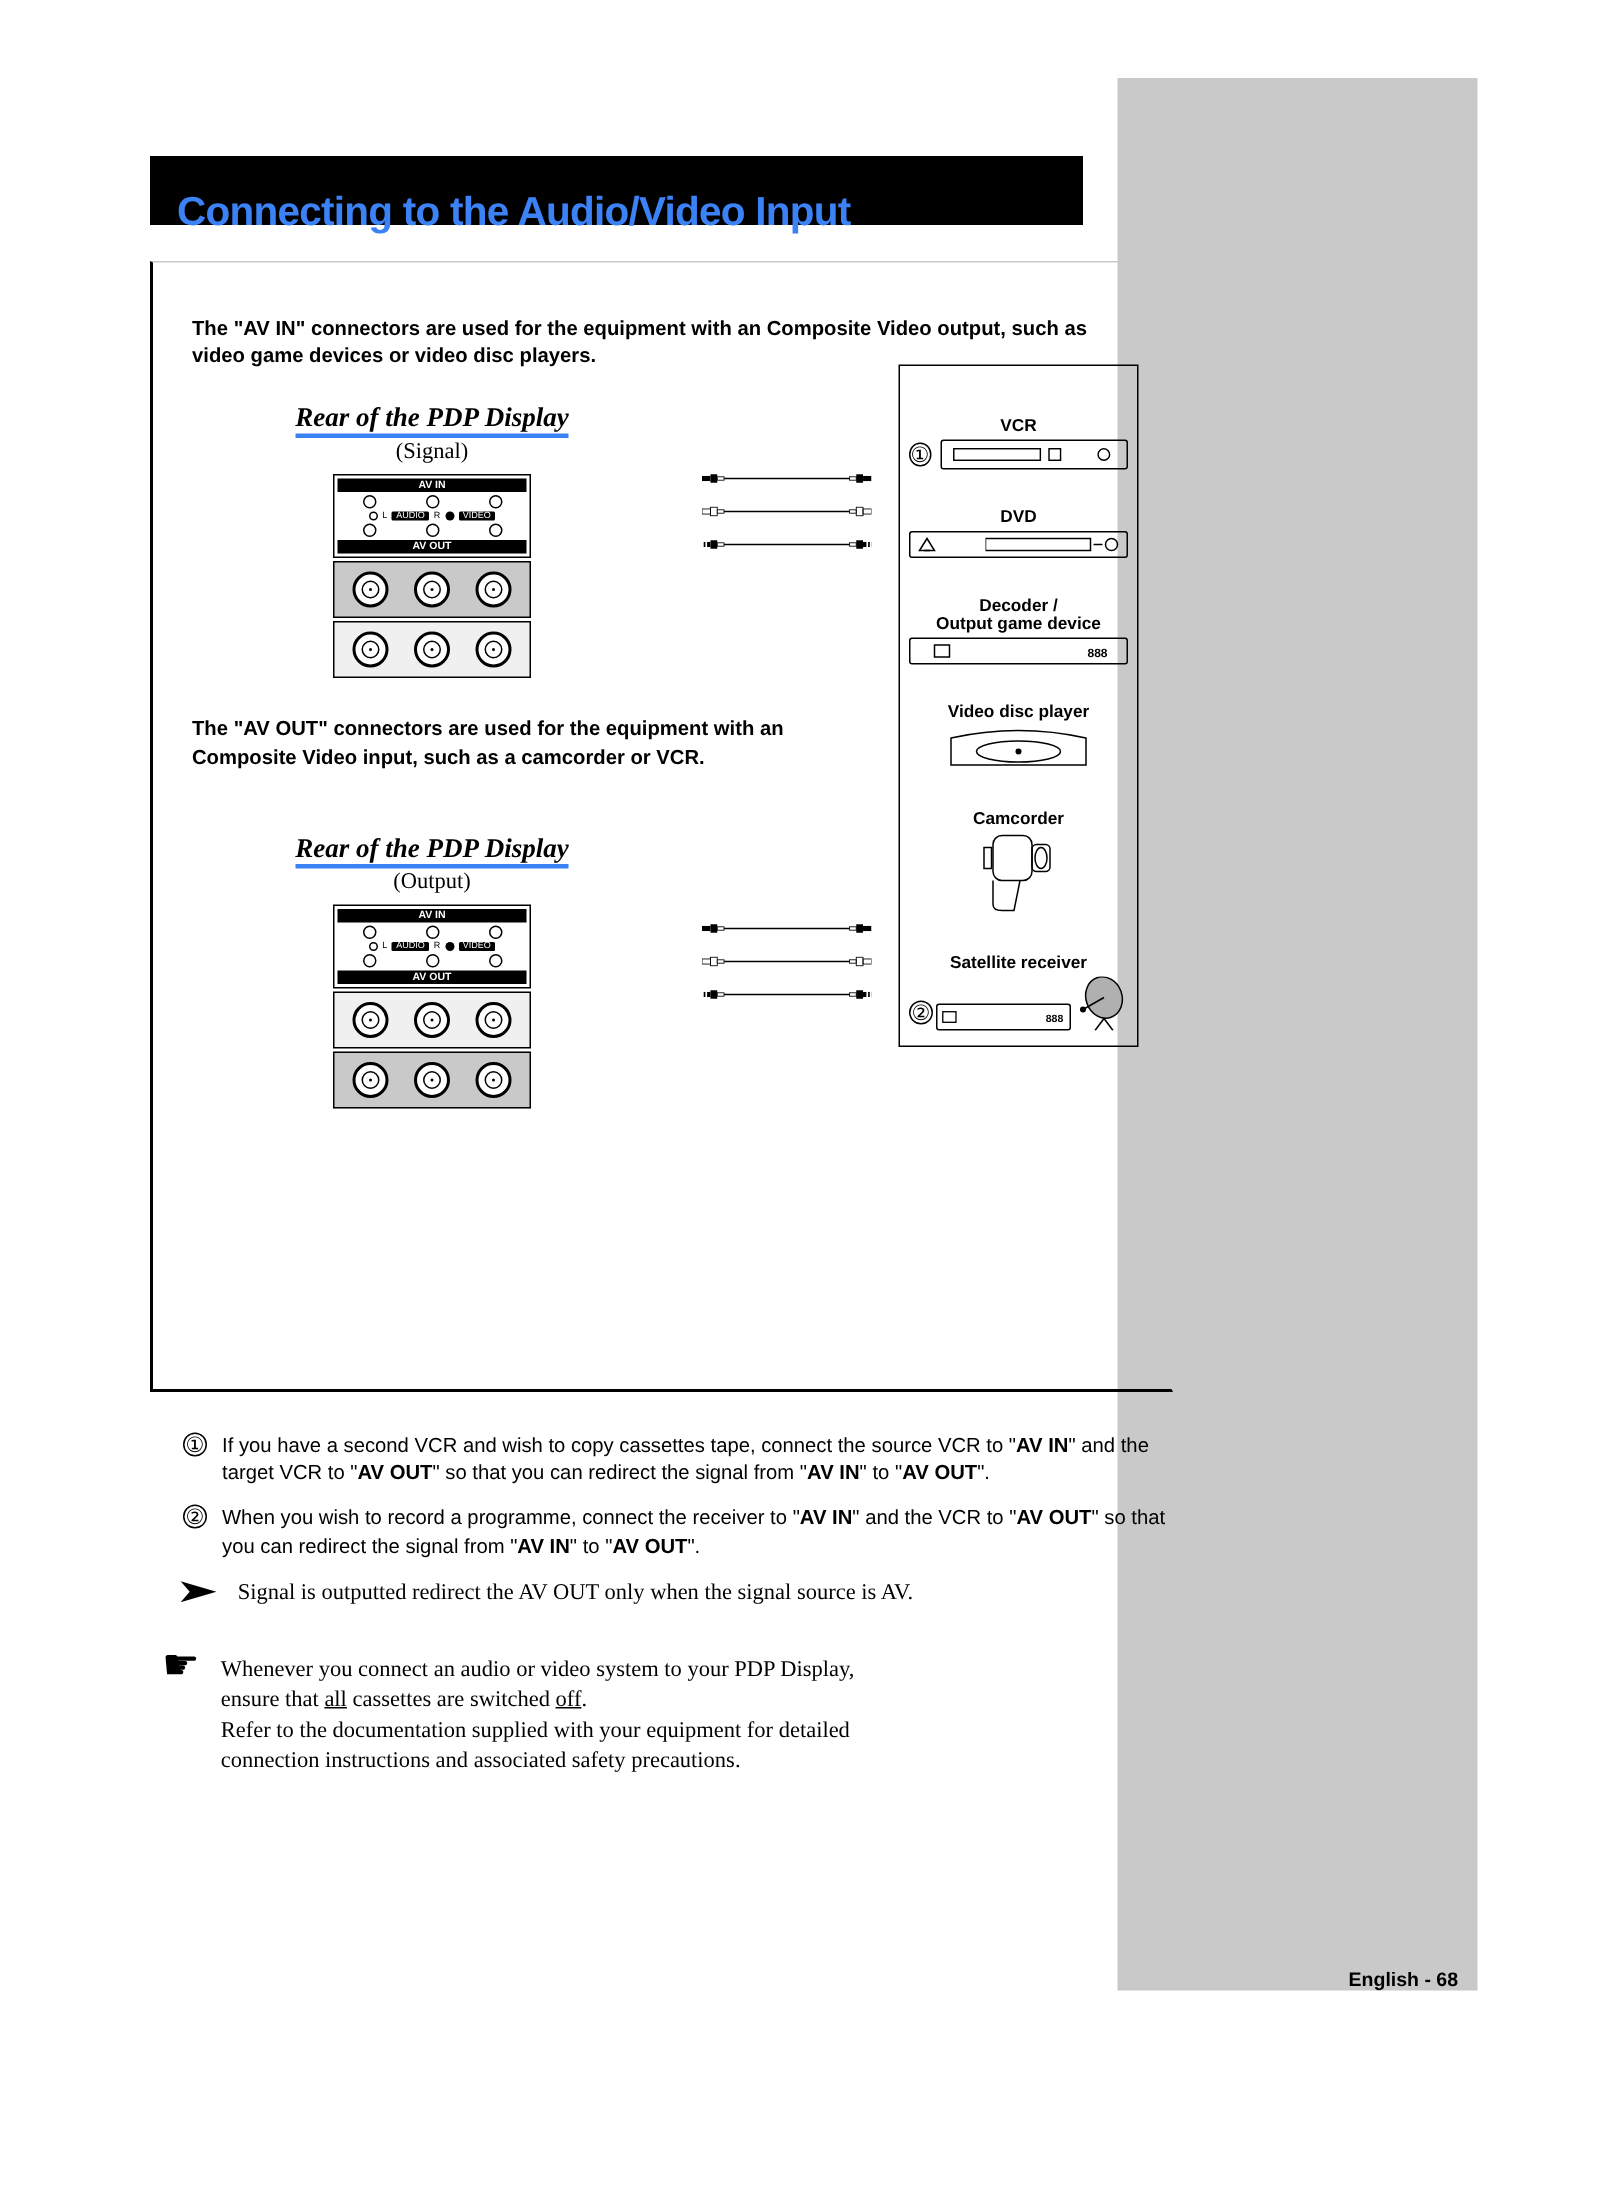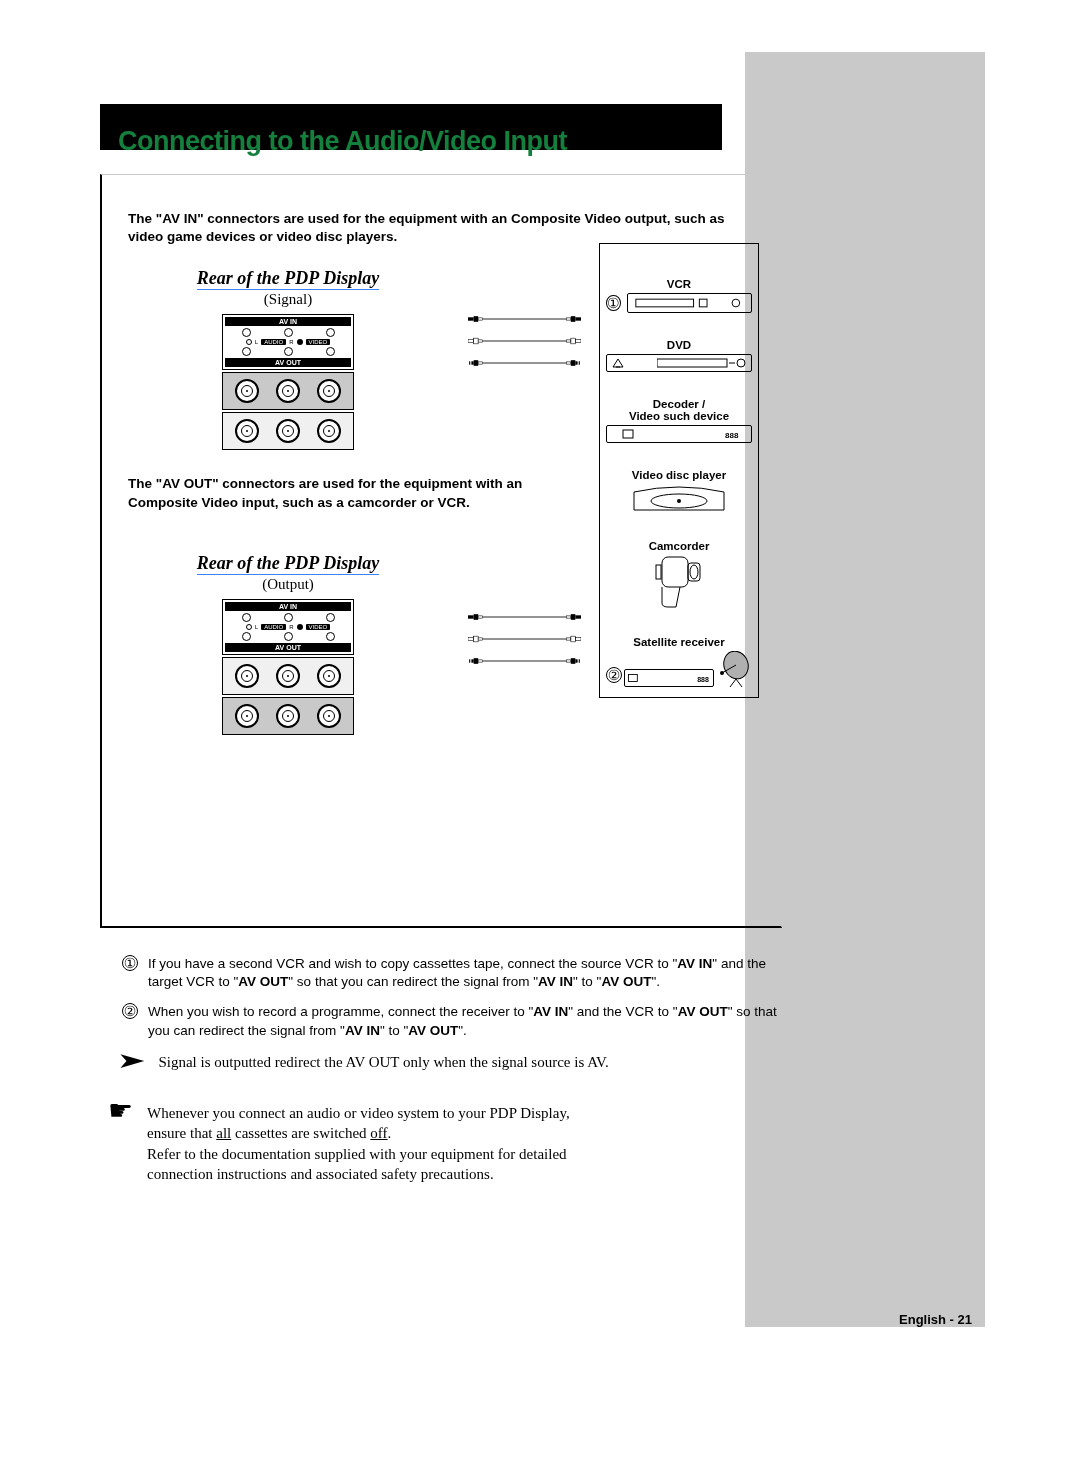--- a/index.html
+++ b/index.html
@@ -1,24 +1,24 @@
 <!DOCTYPE html>
 <html><head>
 <meta charset="utf-8">
 <style>
   * { box-sizing: border-box; margin: 0; padding: 0; }
   body { background: #fff; font-family: Arial, Helvetica, sans-serif; color: #000; width: 1080px; margin: 0 auto; }
   .page { position: relative; width: 1080px; height: 1473px; }
   .gray-bar { position: absolute; top: 52px; right: 95px; width: 240px; height: 1275px; background: #c9c9c9; }
   .title-box { position: absolute; top: 104px; left: 100px; width: 622px; height: 46px; border: 2px solid #000; background: #000; display:flex; align-items:center; }
-  .title-box h1 { color:#15803d; font-family: Arial, sans-serif; font-weight: 900; font-size: 27px; padding-left: 16px; letter-spacing: -0.5px; margin-top: 28px; }
+  .title-box h1 { color:#3b82f6; font-family: Arial, sans-serif; font-weight: 900; font-size: 27px; padding-left: 16px; letter-spacing: -0.5px; margin-top: 28px; }
   .content-box { position: absolute; top: 174px; left: 100px; width: 682px; height: 754px; border-left: 2px solid #000; border-bottom: 2px solid #000; border-right: 1px solid #c9c9c9; border-top: 1px solid #c9c9c9; padding: 35px 20px 20px 26px; }
   .intro { font-size: 13.5px; font-weight: bold; line-height: 1.35; max-width: 610px; }
   .intro2 { font-size: 13.5px; font-weight: bold; line-height: 1.35; max-width: 460px; margin-top: 25px; }
-  .rear-label { font-family: "Times New Roman", serif; font-style: italic; font-weight: bold; font-size: 18px; text-align: center; border-bottom: 1px solid #3b82f6; display: inline-block; }
+  .rear-label { font-family: "Times New Roman", serif; font-style: italic; font-weight: bold; font-size: 18px; text-align: center; border-bottom: 3px solid #3b82f6; display: inline-block; }
   .small-label { font-family: "Times New Roman", serif; font-size: 15px; text-align: center; }
   .diagram-row { display:flex; gap: 20px; align-items:flex-start; margin-top: 16px; }
   .panel-area { width: 320px; text-align:center; }
   .panel { margin: 6px auto 0 auto; width: 132px; }
   .panel-top { border: 1px solid #000; background: #fff; padding: 2px 2px; }
   .panel-top .row-label { background:#000; color:#fff; font-size:7px; text-align:center; padding:1px 0; font-weight:bold; }
   .panel-top .row-ports { display:flex; justify-content:space-around; padding:2px 0; }
   .panel-top .port { width:9px; height:9px; border:1px solid #000; border-radius:50%; }
   .panel-top .text-row { display:flex; justify-content:center; align-items:center; gap:3px; font-size:6px; }
   .panel-top .text-row .dot { width:6px;height:6px;border-radius:50%; }
@@ -267,21 +267,21 @@
             <polygon points="2,10 7,2 12,10" fill="none" stroke="#000"></polygon>
             <line x1="5" y1="10" x2="9" y2="10" stroke="#000"></line>
           </svg>
         <svg width="90" height="10">
             <rect x="0" y="1" width="70" height="8" fill="none" stroke="#000"></rect>
             <line x1="72" y1="5" x2="78" y2="5" stroke="#000"></line>
             <circle cx="84" cy="5" r="4" fill="none" stroke="#000"></circle>
           </svg>
       </div>
       <div class="dlabel" style="white-space:pre-line">Decoder /
-Video such device</div>
+Output game device</div>
       <div class="dev">
         <svg width="100%" height="16" viewBox="0 0 120 16">
             <rect x="4" y="4" width="10" height="8" fill="none" stroke="#000"></rect>
             <text x="106" y="12" font-size="8" font-family="Arial">888</text>
           </svg>
       </div>
       <div class="dlabel">Video disc player</div>
       <div class="disc">
         <svg width="100" height="30" viewBox="0 0 100 30">
             <path d="M5 8 Q50 -2 95 8 L95 26 L5 26 Z" fill="none" stroke="#000"></path>
@@ -343,14 +343,14 @@
   <div class="tip">
     <span class="hand">☛</span>
     <div>
       <p>
         <span>Whenever you connect an audio or video system to your PDP Display, ensure that </span><u>all</u><span> cassettes are switched </span><u>off</u><span>.</span>
       </p>
       <p style="margin-top:0">Refer to the documentation supplied with your equipment for detailed connection instructions and associated safety precautions.</p>
     </div>
   </div>
 
-  <div class="page-footer">English - 21</div>
+  <div class="page-footer">English - 68</div>
 </div>
 
 </body></html>

